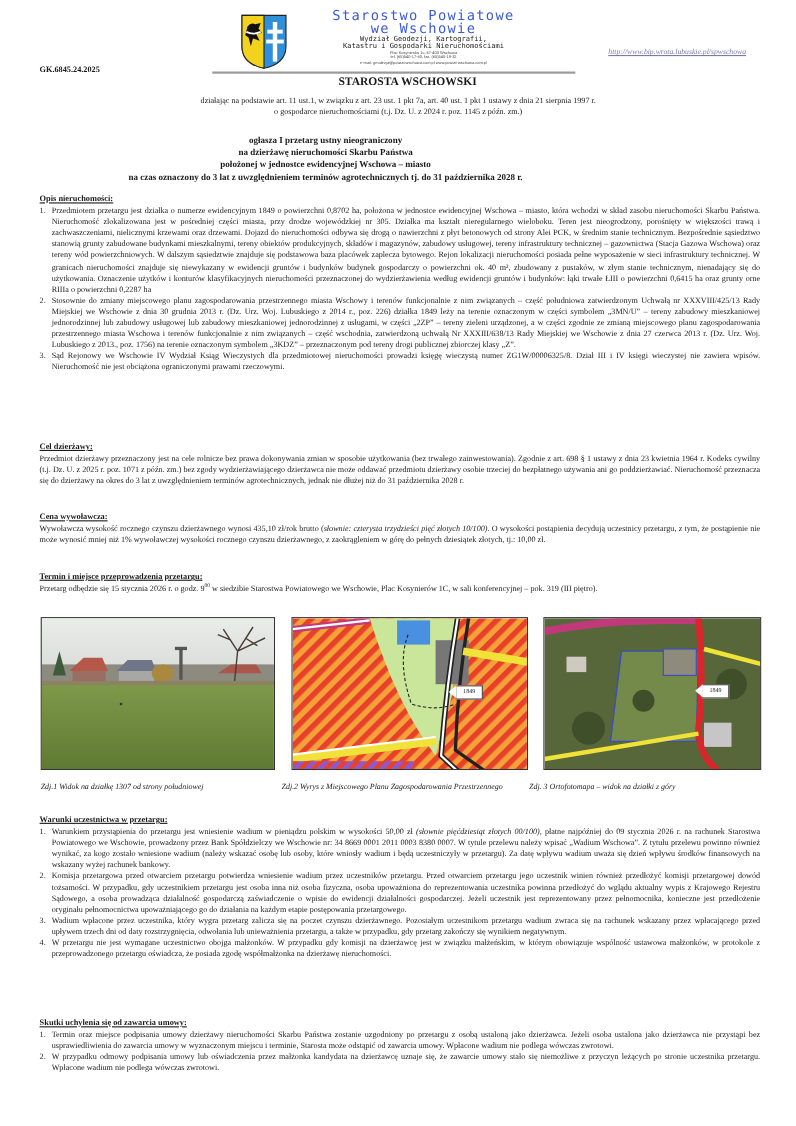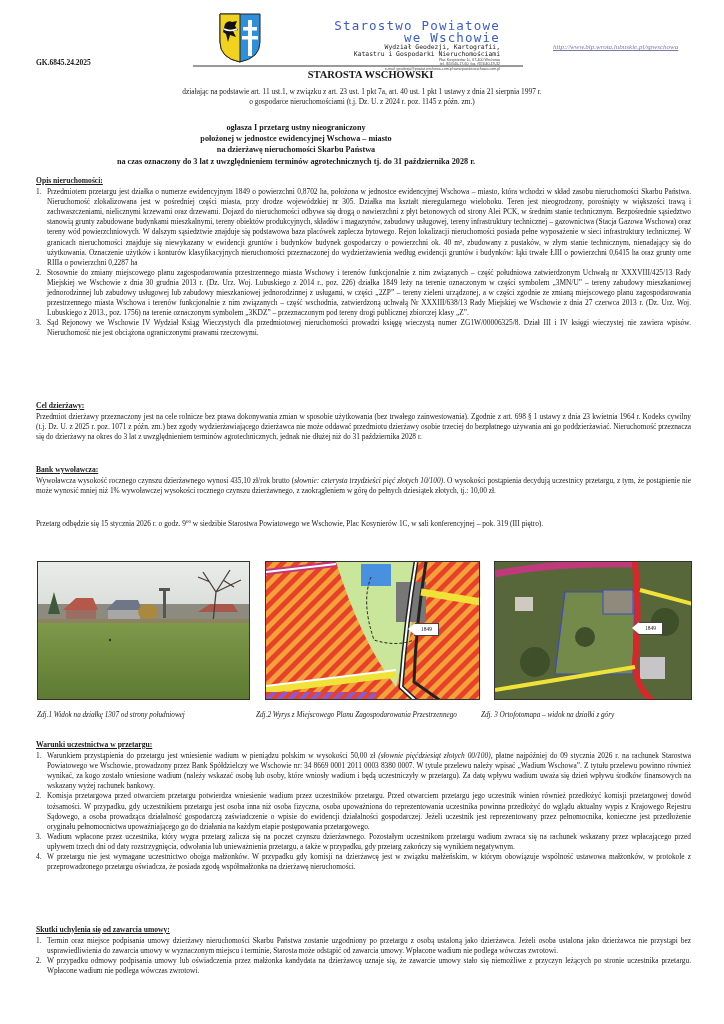--- a/index.html
+++ b/index.html
@@ -3,21 +3,21 @@
 <meta charset="utf-8">
 <style>
   * { box-sizing: border-box; margin: 0; padding: 0; }
   html, body { width: 724px; height: 1024px; background: #ffffff; overflow: hidden; }
   body { font-family: "Liberation Serif", serif; color: #1a1a1a; position: relative; }
 
   .page { position: absolute; left: 0; top: 0; width: 724px; height: 1024px; }
 
   
   .crest { position: absolute; left: 218px; top: 12px; width: 44px; height: 52px; }
-  .letterhead { position: absolute; left: 270px; top: 8px; width: 230px; text-align: right; font-family: "DejaVu Sans Mono", monospace; margin-top: 12px; }
+  .letterhead { position: absolute; left: 270px; top: 8px; width: 230px; text-align: center; font-family: "DejaVu Sans Mono", monospace; }
   .lh-title { color: #3b5bd6; font-size: 12.5px; letter-spacing: 1.2px; line-height: 12px; }
   .lh-sub { font-size: 6.4px; font-weight: normal; color: #222; line-height: 7px; }
   .lh-tiny { font-family: "Liberation Sans", sans-serif; font-size: 3.6px; color: #444; line-height: 4.4px; }
   .lh-rule { position: absolute; left: 193px; top: 65px; width: 330px; height: 2px; background: #9a9a9a; }
   .case-no { position: absolute; left: 36px; top: 58px; font-size: 7.5px; font-weight: bold; }
   .bip-link { position: absolute; left: 553px; top: 43px; font-size: 7px; font-style: italic; color: #7a7aa8; text-decoration: underline; text-align: right; }
 
   .starosta { position: absolute; left: 0; width: 724px; top: 69px; text-align: center; font-size: 10.5px; font-weight: bold; padding-left: 17px; }
   .legal-basis { position: absolute; left: 0; width: 724px; top: 87px; text-align: center; font-size: 7.4px; line-height: 10px; }
 
@@ -75,45 +75,46 @@
   <a class="bip-link">http://www.bip.wrota.lubuskie.pl/spwschowa</a>
 
   <div class="starosta">STAROSTA WSCHOWSKI</div>
   <div class="legal-basis">
     <div>działając na podstawie art. 11 ust.1, w związku z art. 23 ust. 1 pkt 7a, art. 40 ust. 1 pkt 1 ustawy z dnia 21 sierpnia 1997 r.</div>
     <div>o gospodarce nieruchomościami (t.j. Dz. U. z 2024 r. poz. 1145 z późn. zm.)</div>
   </div>
 
   <div class="announce">
     <div>ogłasza I przetarg ustny nieograniczony</div>
+    <div>na dzierżawę nieruchomości Skarbu Państwa</div>
     <div>położonej w jednostce ewidencyjnej Wschowa – miasto</div>
-    <div>na dzierżawę nieruchomości Skarbu Państwa</div>
     <div>na czas oznaczony do 3 lat z uwzględnieniem terminów agrotechnicznych tj. do 31 października 2028 r.</div>
   </div>
 
   <div class="content" style="top:176px;">
     <div class="sec-head">Opis nieruchomości:</div>
     <ol class="num">
       <li><span class="n">1.</span><span>Przedmiotem przetargu jest działka o numerze ewidencyjnym 1849 o powierzchni 0,8702 ha, położona w jednostce ewidencyjnej Wschowa – miasto, która wchodzi w skład zasobu nieruchomości Skarbu Państwa. Nieruchomość zlokalizowana jest w pośredniej części miasta, przy drodze wojewódzkiej nr 305. Działka ma kształt nieregularnego wieloboku. Teren jest nieogrodzony, porośnięty w większości trawą i zachwaszczeniami, nielicznymi krzewami oraz drzewami. Dojazd do nieruchomości odbywa się drogą o nawierzchni z płyt betonowych od strony Alei PCK, w średnim stanie technicznym. Bezpośrednie sąsiedztwo stanowią grunty zabudowane budynkami mieszkalnymi, tereny obiektów produkcyjnych, składów i magazynów, zabudowy usługowej, tereny infrastruktury technicznej – gazownictwa (Stacja Gazowa Wschowa) oraz tereny wód powierzchniowych. W dalszym sąsiedztwie znajduje się podstawowa baza placówek zaplecza bytowego. Rejon lokalizacji nieruchomości posiada pełne wyposażenie w sieci infrastruktury technicznej. W granicach nieruchomości znajduje się niewykazany w ewidencji gruntów i budynków budynek gospodarczy o powierzchni ok. 40 m², zbudowany z pustaków, w złym stanie technicznym, nienadający się do użytkowania. Oznaczenie użytków i konturów klasyfikacyjnych nieruchomości przeznaczonej do wydzierżawienia według ewidencji gruntów i budynków: łąki trwałe ŁIII o powierzchni 0,6415 ha oraz grunty orne RIIIa o powierzchni 0,2287 ha</span></li>
       <li><span class="n">2.</span><span>Stosownie do zmiany miejscowego planu zagospodarowania przestrzennego miasta Wschowy i terenów funkcjonalnie z nim związanych – część południowa zatwierdzonym Uchwałą nr XXXVIII/425/13 Rady Miejskiej we Wschowie z dnia 30 grudnia 2013 r. (Dz. Urz. Woj. Lubuskiego z 2014 r., poz. 226) działka 1849 leży na terenie oznaczonym w części symbolem „3MN/U” – tereny zabudowy mieszkaniowej jednorodzinnej lub zabudowy usługowej lub zabudowy mieszkaniowej jednorodzinnej z usługami, w części „2ZP” – tereny zieleni urządzonej, a w części zgodnie ze zmianą miejscowego planu zagospodarowania przestrzennego miasta Wschowa i terenów funkcjonalnie z nim związanych – część wschodnia, zatwierdzoną uchwałą Nr XXXIII/638/13 Rady Miejskiej we Wschowie z dnia 27 czerwca 2013 r. (Dz. Urz. Woj. Lubuskiego z 2013., poz. 1756) na terenie oznaczonym symbolem „3KDZ” – przeznaczonym pod tereny drogi publicznej zbiorczej klasy „Z”.</span></li>
       <li><span class="n">3.</span><span>Sąd Rejonowy we Wschowie IV Wydział Ksiąg Wieczystych dla przedmiotowej nieruchomości prowadzi księgę wieczystą numer ZG1W/00006325/8. Dział III i IV księgi wieczystej nie zawiera wpisów. Nieruchomość nie jest obciążona ograniczonymi prawami rzeczowymi.</span></li>
     </ol>
   </div>
 
   <div class="content" style="top:401px;">
     <div class="sec-head">Cel dzierżawy:</div>
     <div>Przedmiot dzierżawy przeznaczony jest na cele rolnicze bez prawa dokonywania zmian w sposobie użytkowania (bez trwałego zainwestowania). Zgodnie z art. 698 § 1 ustawy z dnia 23 kwietnia 1964 r. Kodeks cywilny (t.j. Dz. U. z 2025 r. poz. 1071 z późn. zm.) bez zgody wydzierżawiającego dzierżawca nie może oddawać przedmiotu dzierżawy osobie trzeciej do bezpłatnego używania ani go poddzierżawiać. Nieruchomość przeznacza się do dzierżawy na okres do 3 lat z uwzględnieniem terminów agrotechnicznych, jednak nie dłużej niż do 31 października 2028 r.</div>
   </div>
 
   <div class="content" style="top:465px;">
-    <div class="sec-head">Bank wywoławcza:</div>
+    <div class="sec-head">Cena wywoławcza:</div>
     <div><span>Wywoławcza wysokość rocznego czynszu dzierżawnego wynosi </span><span class="b">435,10 zł/rok</span><span> brutto (</span><span class="i">słownie: czterysta trzydzieści pięć złotych 10/100)</span><span>. O wysokości postąpienia decydują uczestnicy przetargu, z tym, że postąpienie nie może wynosić mniej niż 1% wywoławczej wysokości rocznego czynszu dzierżawnego, z zaokrągleniem w górę do pełnych dziesiątek złotych, </span><span class="b">tj.: 10,00 zł.</span></div>
   </div>
 
   <div class="content" style="top:519px;">
+    <div class="sec-head">Termin i miejsce przeprowadzenia przetargu:</div>
     <div><span>Przetarg odbędzie się </span><span class="b"><span>15 stycznia 2026 r. o godz. 9</span><sup>00</sup></span><span> w siedzibie Starostwa Powiatowego we Wschowie, Plac Kosynierów 1C, w sali konferencyjnej – pok. 319 (III piętro).</span></div>
   </div>
 
   <div class="fig fig1">
     <svg width="213" height="139" viewBox="0 0 213 139">
       <defs>
         <linearGradient id="sky" x1="0" y1="0" x2="0" y2="1">
             <stop offset="0" stop-color="#e9ece9"></stop>
             <stop offset="1" stop-color="#d6dad6"></stop>
           </linearGradient>

